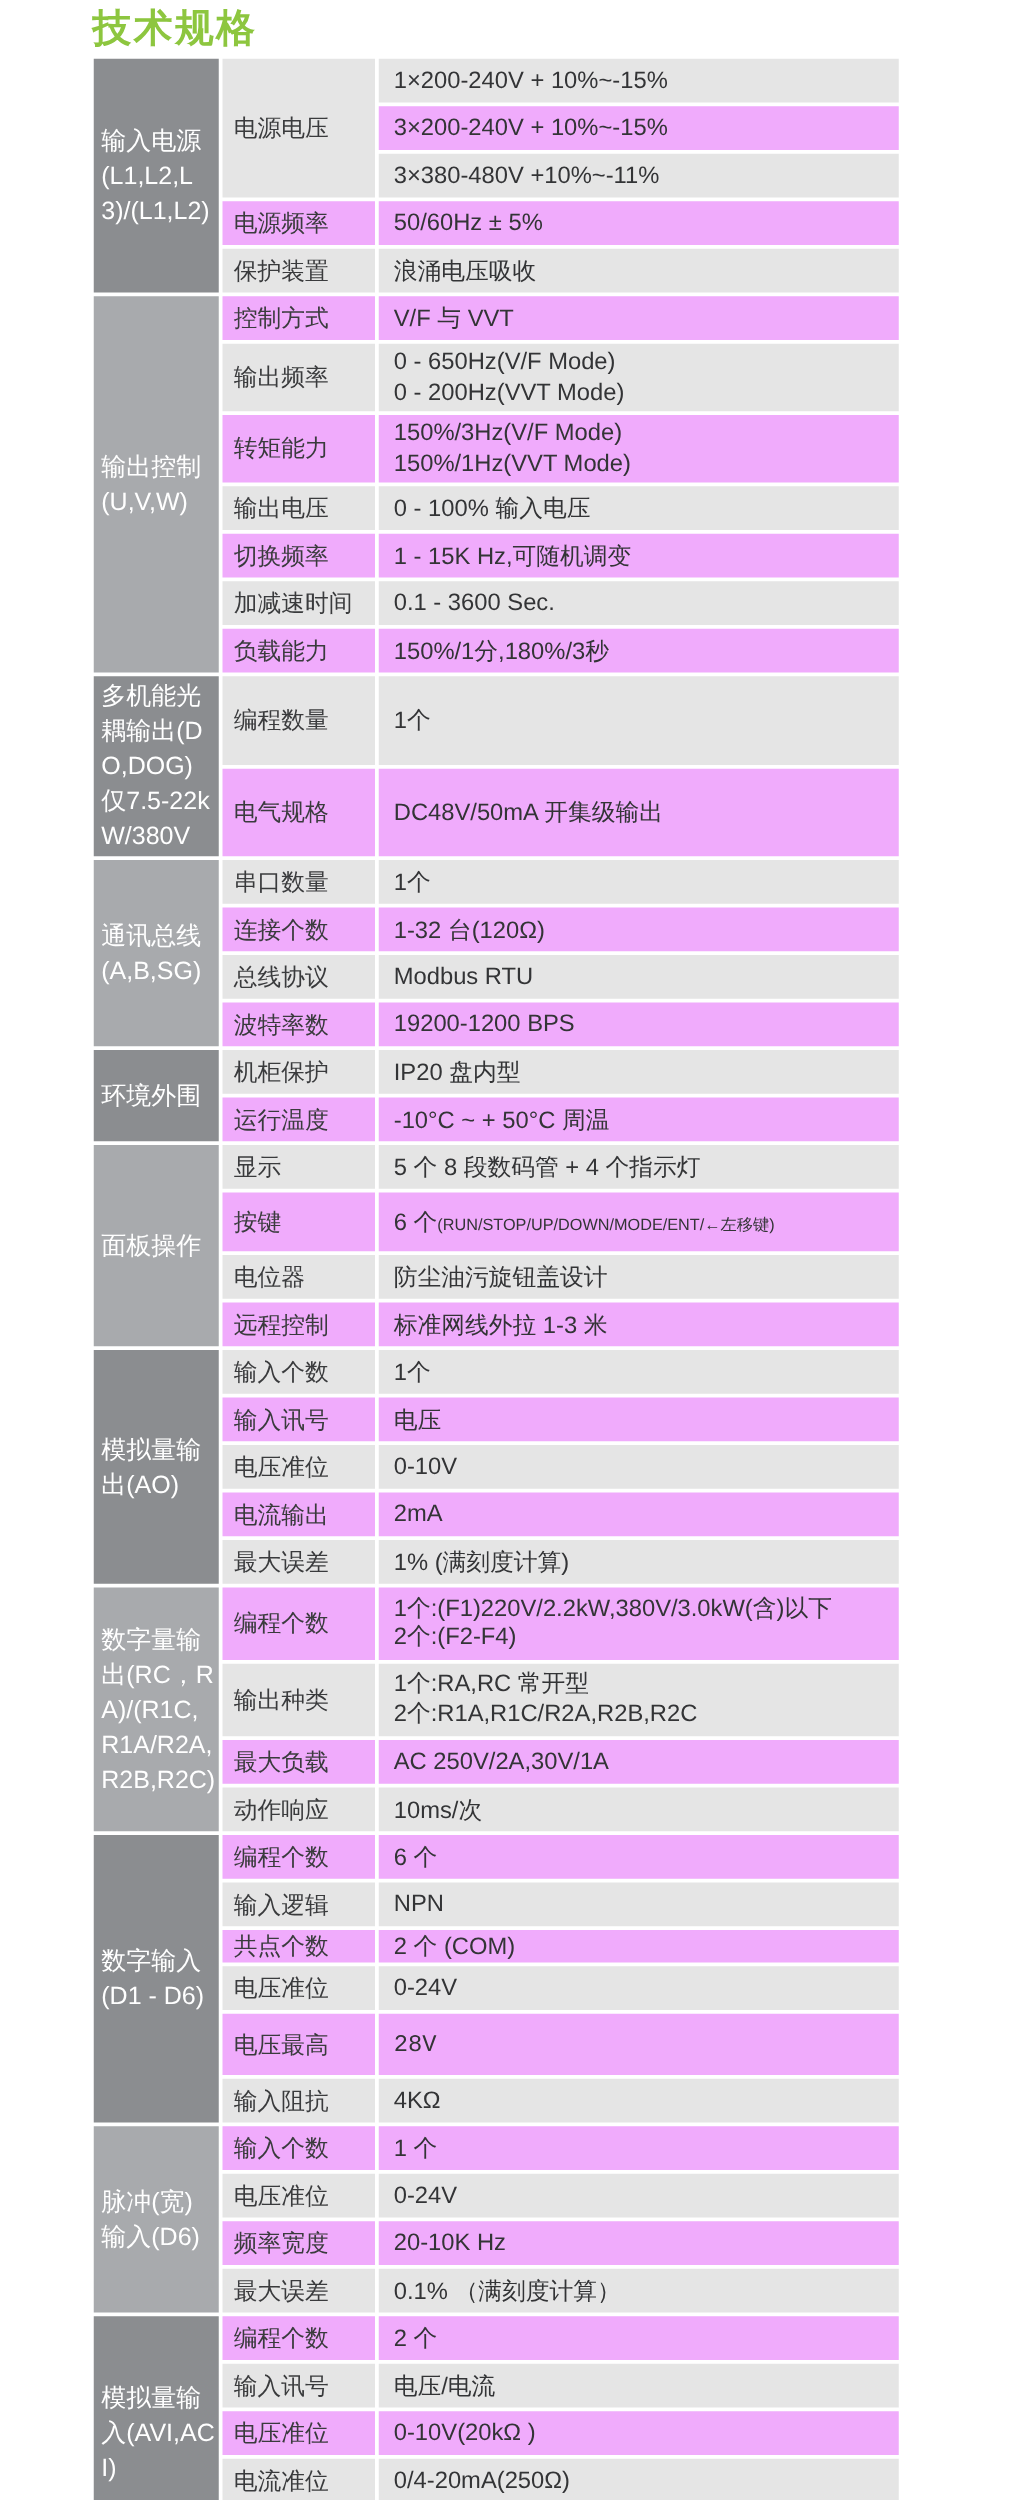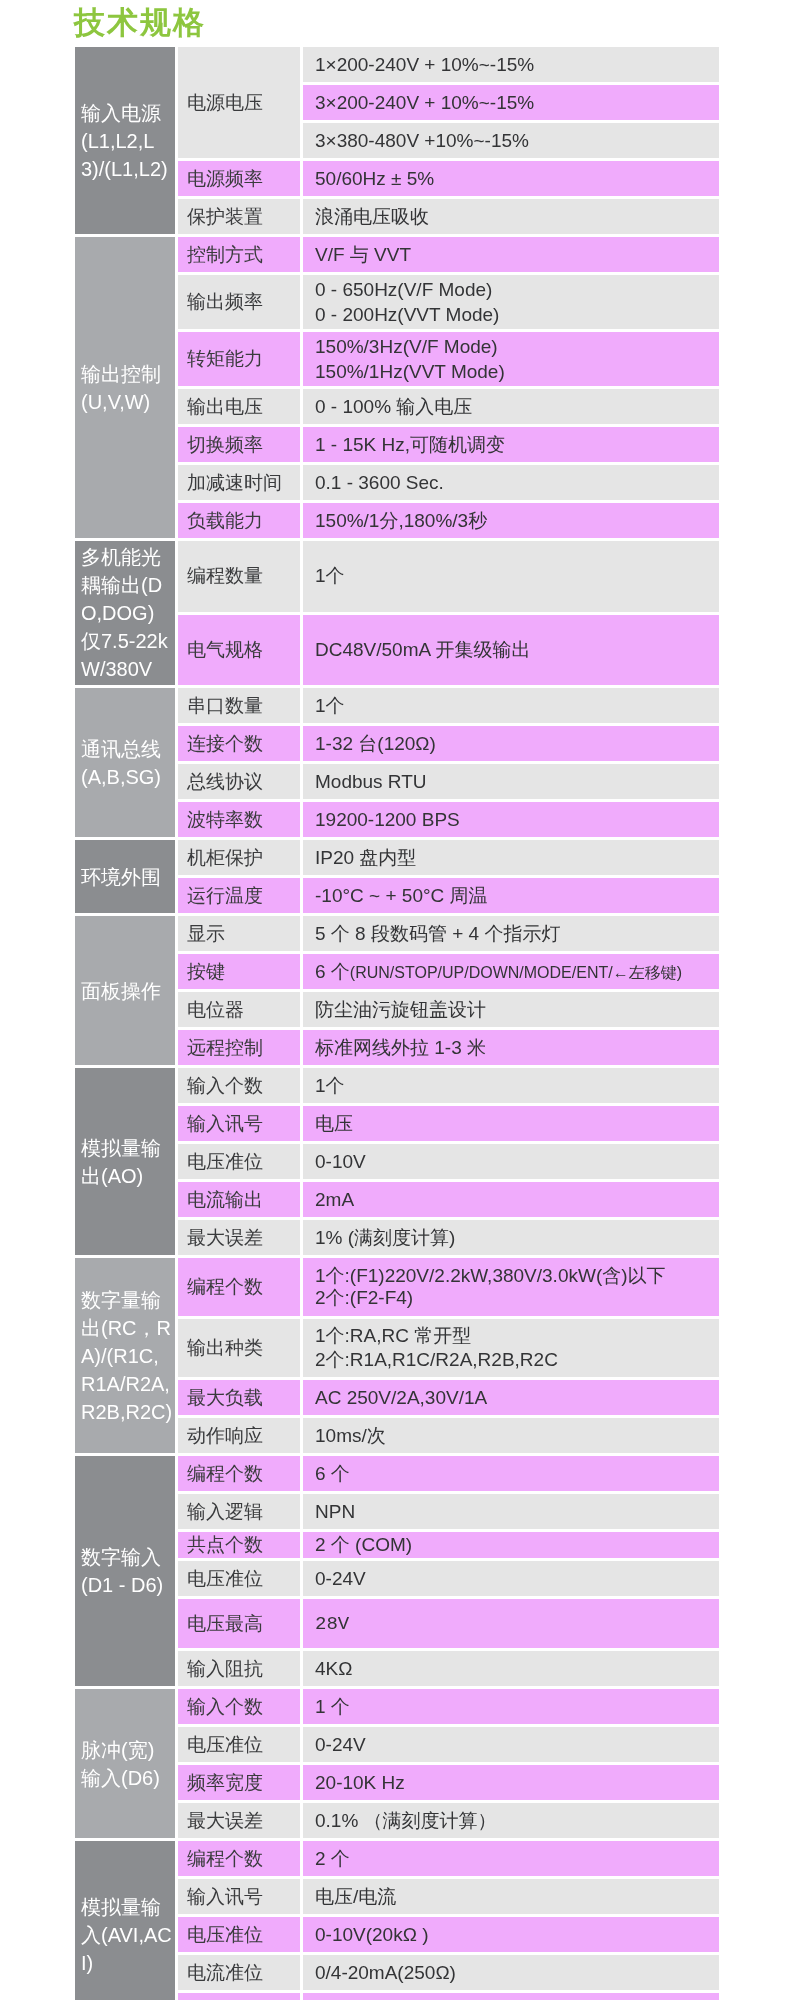--- a/index.html
+++ b/index.html
@@ -41,21 +41,21 @@
   td.val{
     font-size:19px;
     color:#333436;
     padding:0 4px 0 12px;
   }
   .s0{background:#e5e5e5;}
   .s1{background:#f0abfc;}
   .two{line-height:25px;}
   .sm{font-size:15px;line-height:22px;}
   .md{font-size:17px;line-height:24px;}
-  .suffix-small{font-size:16px;}
+  .suffix-small{font-size:13px;}
 </style>
 </head>
 <body>
 
 <h1 class="page-title">技术规格</h1>
 
 <table class="spec">
   <colgroup>
     <col class="c-grp">
     <col class="c-param">
@@ -64,21 +64,21 @@
   <tbody>
       <tr style="height: 35px;">
         <td class="grp grp-dark" rowspan="5">输入电源(L1,L2,L3)/(L1,L2)</td>
         <td class="param s0" rowspan="3">电源电压</td>
         <td class="val s0"><span>1×200-240V + 10%~-15%</span></td>
       </tr>
       <tr style="height: 35px;">
         <td class="val s1"><span>3×200-240V + 10%~-15%</span></td>
       </tr>
       <tr style="height: 35px;">
-        <td class="val s0"><span>3×380-480V +10%~-15%</span></td>
+        <td class="val s0"><span>3×380-480V +10%~-11%</span></td>
       </tr>
       <tr style="height: 35px;">
         <td class="param s1">电源频率</td>
         <td class="val s1"><span>50/60Hz ± 5%</span></td>
       </tr>
       <tr style="height: 35px;">
         <td class="param s0">保护装置</td>
         <td class="val s0"><span>浪涌电压吸收</span></td>
       </tr>
       <tr style="height: 35px;">
@@ -143,21 +143,21 @@
       </tr>
       <tr style="height: 35px;">
         <td class="param s1">运行温度</td>
         <td class="val s1"><span>-10°C ~ + 50°C 周温</span></td>
       </tr>
       <tr style="height: 35px;">
         <td class="grp grp-light" rowspan="4">面板操作</td>
         <td class="param s0">显示</td>
         <td class="val s0"><span>5 个 8 段数码管 + 4 个指示灯</span></td>
       </tr>
-      <tr style="height: 35px; padding-left: 32px;">
+      <tr style="height: 47px; padding-left: 32px;">
         <td class="param s1">按键</td>
         <td class="val s1"><span>6 个</span><span class="suffix-small">(RUN/STOP/UP/DOWN/MODE/ENT/←左移键)</span></td>
       </tr>
       <tr style="height: 35px;">
         <td class="param s0">电位器</td>
         <td class="val s0"><span>防尘油污旋钮盖设计</span></td>
       </tr>
       <tr style="height: 35px;">
         <td class="param s1">远程控制</td>
         <td class="val s1"><span>标准网线外拉 1-3 米</span></td>

